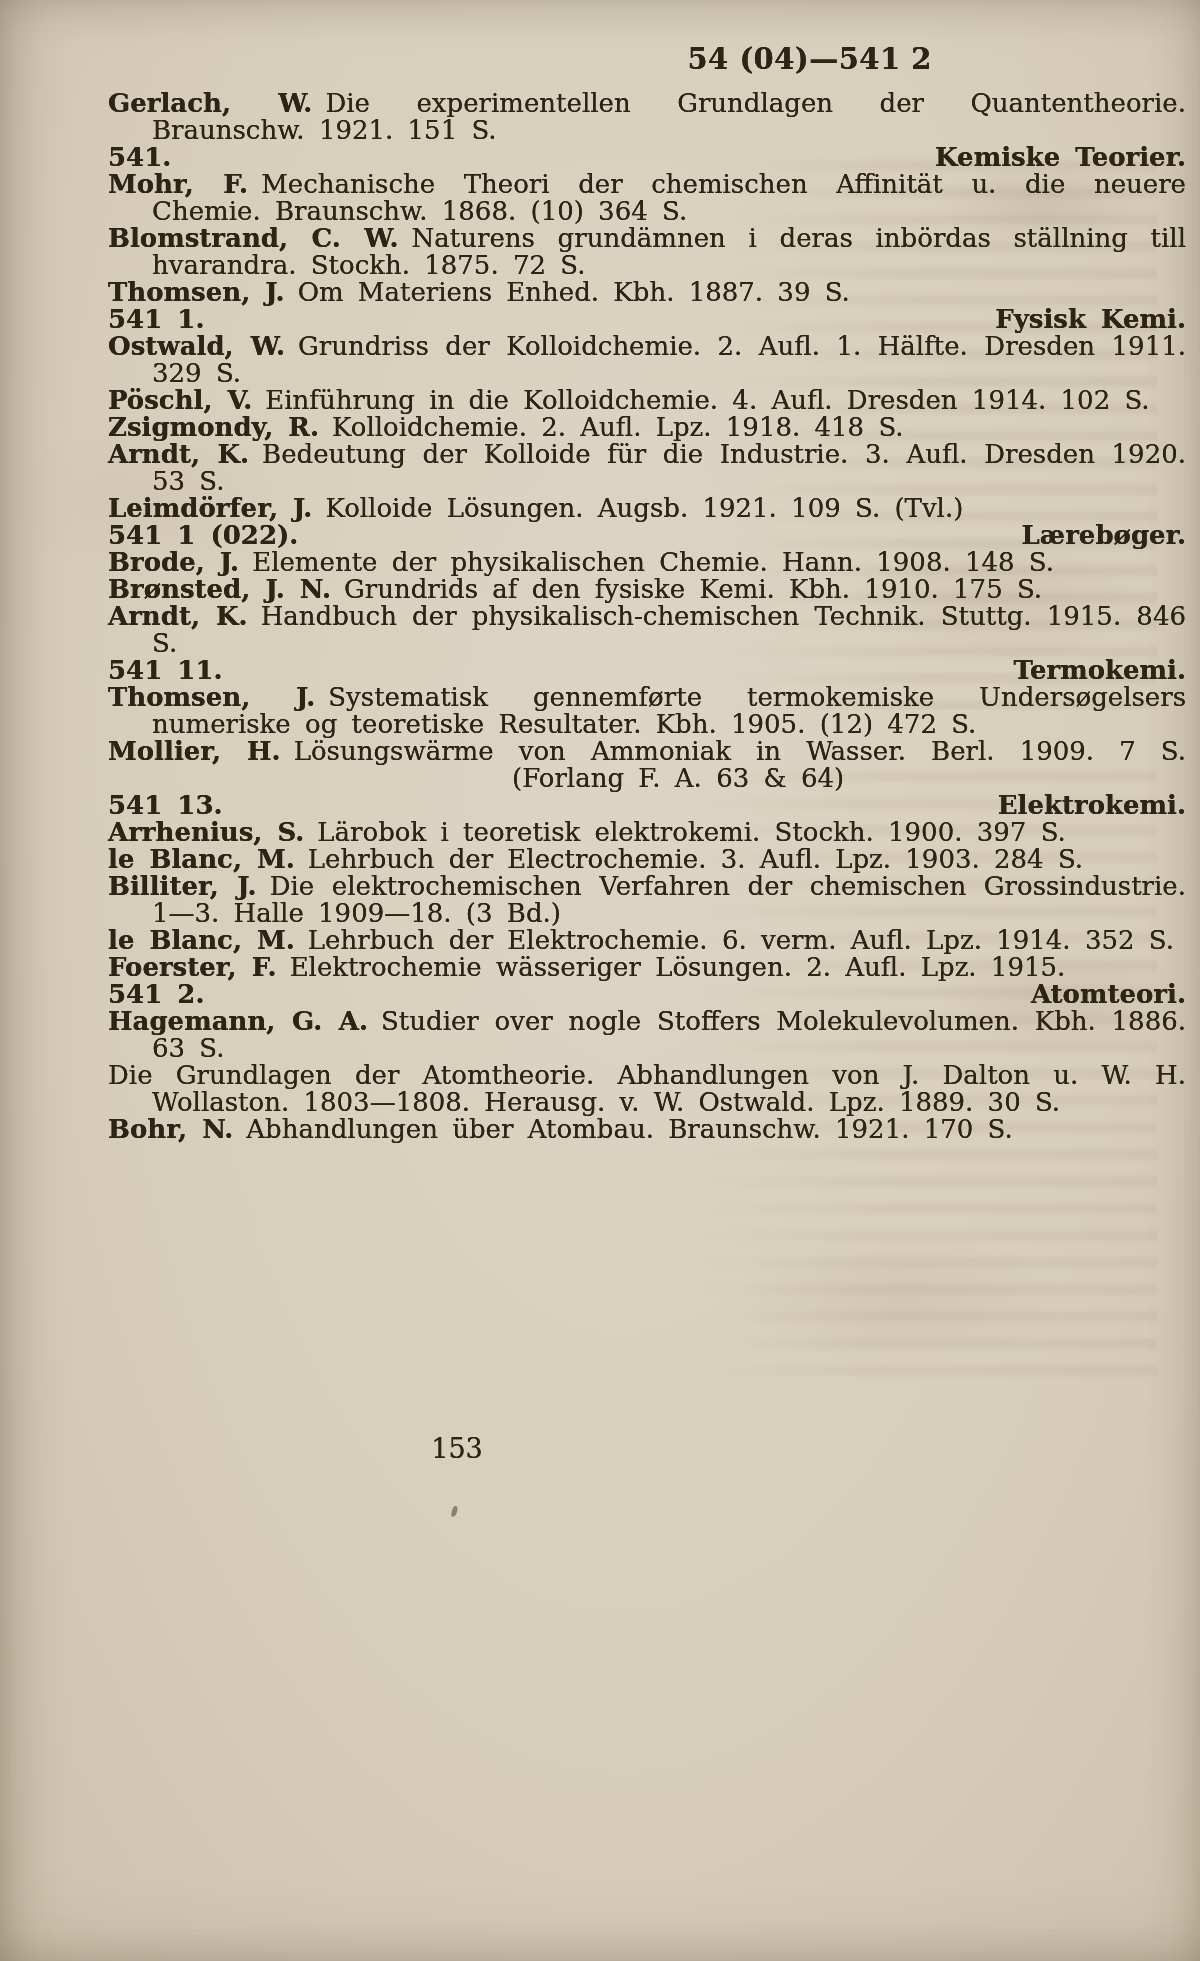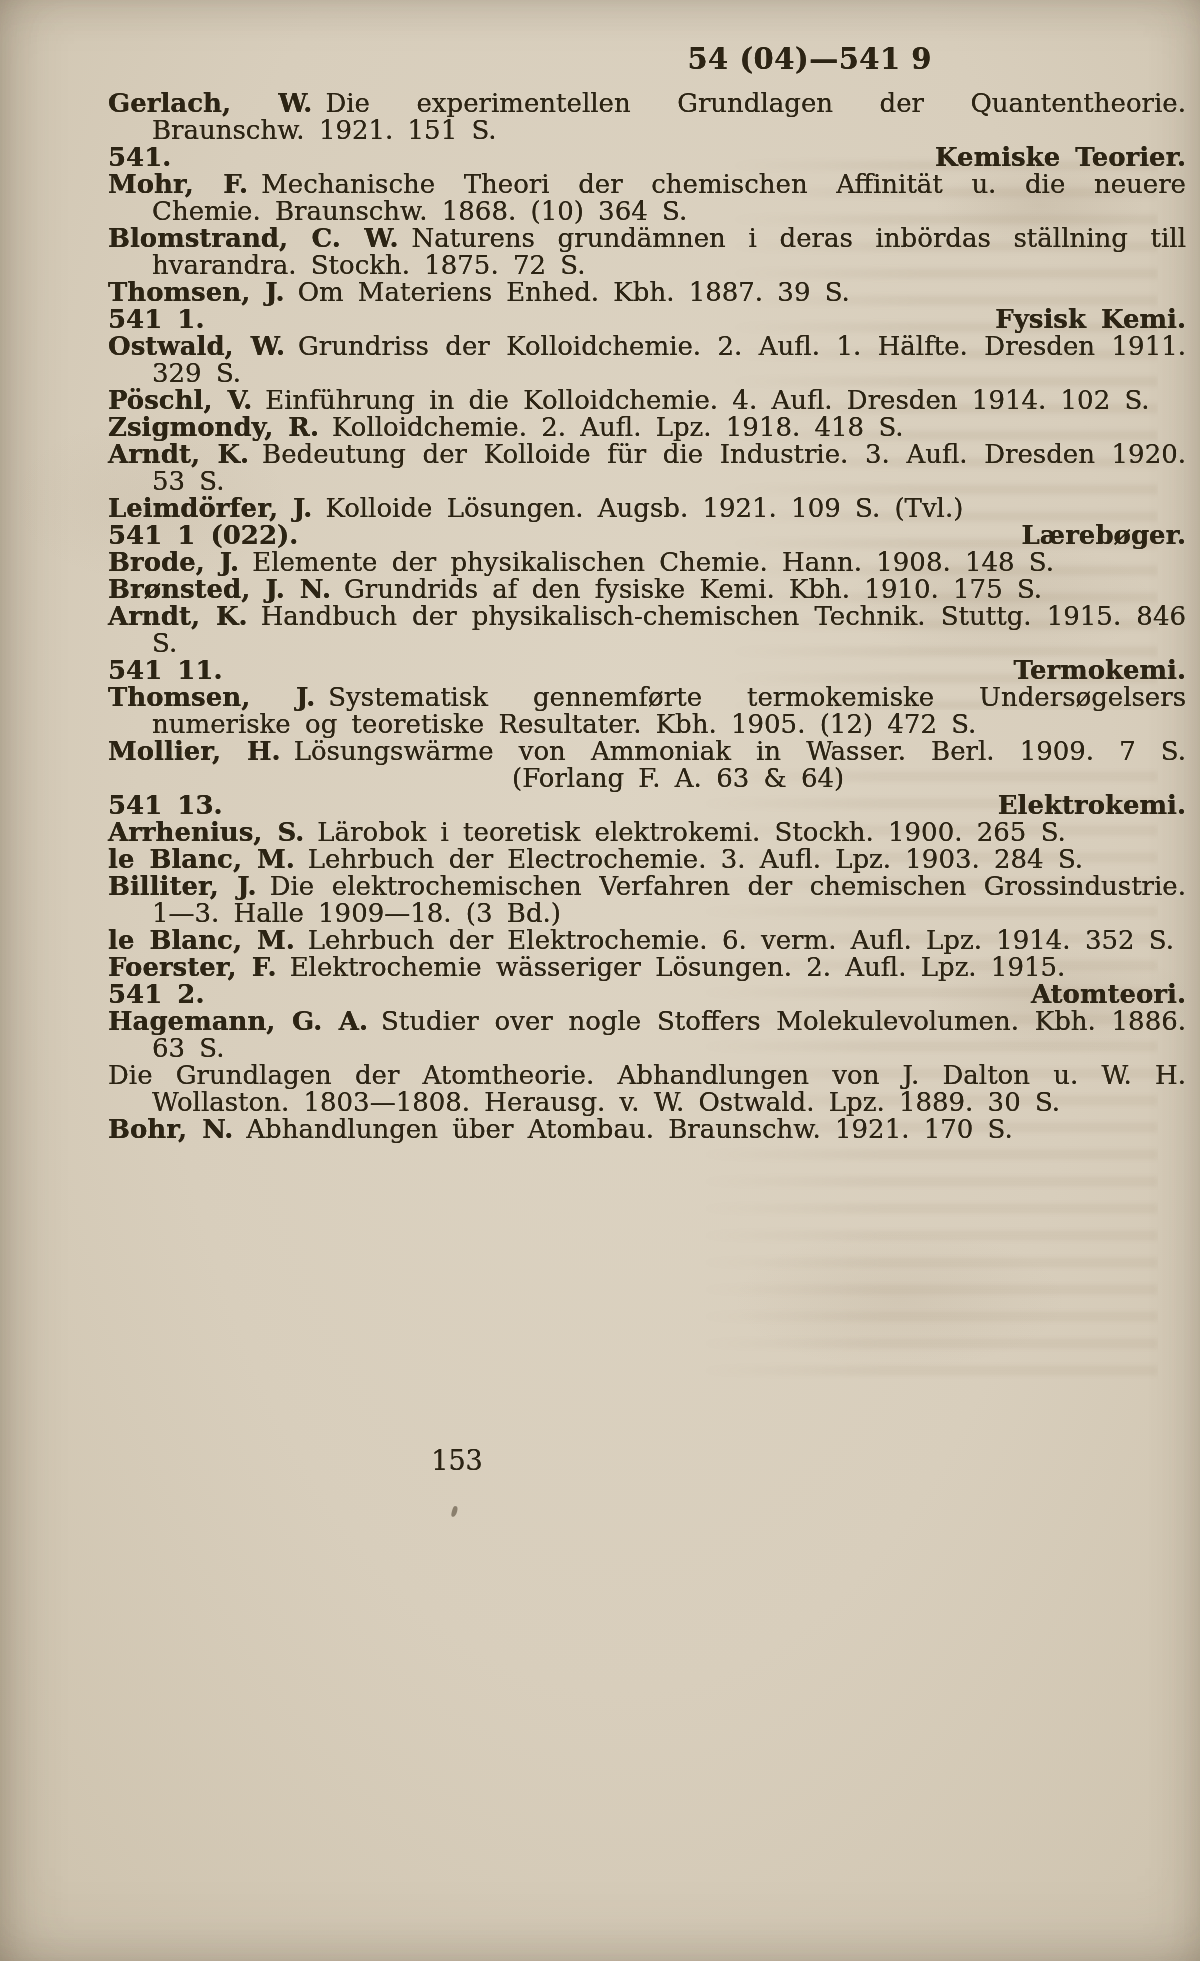--- a/index.html
+++ b/index.html
@@ -67,37 +67,36 @@
   .section-row {
     display: flex; justify-content: space-between;
     font-weight: bold;
     align-items: center;
   }
   .entry-note { margin-left: 360px; white-space: nowrap; }
   .pageno {
     position: absolute; top: 1433px; left: 402px; width: 110px;
     text-align: center; font-size: 27px;
     text-shadow: 0 0 .4px currentColor;
-    margin-top: 12px;
   }
   .speck {
     position: absolute; top: 1506px; left: 452px;
     width: 5px; height: 11px; border-radius: 50% 50% 60% 40%;
     background: rgba(60,48,30,.5); transform: rotate(15deg);
   }
 </style>
 </head>
 <body>
 
 <div class="page">
   <div class="bleed b1"></div>
   <div class="bleed b2"></div>
   <div class="stains"></div>
 
-  <div class="header">54 (04)—541 9</div>
+  <div class="header">54 (04)—541 2</div>
 
   <div class="content" id="entries">
       <p class="entry"><span class="author">Gerlach, W.</span> <span>Die experimentellen Grundlagen der Quantentheorie. Braunschw. 1921. 151 S.</span></p>
       <div class="section-row">
         <span class="sec-num">541.</span>
         <span class="sec-title">Kemiske Teorier.</span>
       </div>
       <p class="entry"><span class="author">Mohr, F.</span> <span>Mechanische Theori der chemischen Affinität u. die neuere Chemie. Braunschw. 1868. (10) 364 S.</span></p>
       <p class="entry"><span class="author">Blomstrand, C. W.</span> <span>Naturens grundämnen i deras inbördas ställning till hvarandra. Stockh. 1875. 72 S.</span></p>
       <p class="entry"><span class="author">Thomsen, J.</span> <span>Om Materiens Enhed. Kbh. 1887. 39 S.</span></p>
@@ -120,21 +119,21 @@
       <div class="section-row">
         <span class="sec-num">541 11.</span>
         <span class="sec-title">Termokemi.</span>
       </div>
       <p class="entry"><span class="author">Thomsen, J.</span> <span>Systematisk gennemførte termokemiske Undersøgelsers numeriske og teoretiske Resultater. Kbh. 1905. (12) 472 S.</span></p>
       <p class="entry"><span class="author">Mollier, H.</span> <span>Lösungswärme von Ammoniak in Wasser. Berl. 1909. 7 S.</span><span class="entry-note">(Forlang F. A. 63 &amp; 64)</span></p>
       <div class="section-row">
         <span class="sec-num">541 13.</span>
         <span class="sec-title">Elektrokemi.</span>
       </div>
-      <p class="entry"><span class="author">Arrhenius, S.</span> <span>Lärobok i teoretisk elektrokemi. Stockh. 1900. 265 S.</span></p>
+      <p class="entry"><span class="author">Arrhenius, S.</span> <span>Lärobok i teoretisk elektrokemi. Stockh. 1900. 397 S.</span></p>
       <p class="entry"><span class="author">le Blanc, M.</span> <span>Lehrbuch der Electrochemie. 3. Aufl. Lpz. 1903. 284 S.</span></p>
       <p class="entry"><span class="author">Billiter, J.</span> <span>Die elektrochemischen Verfahren der chemischen Grossindustrie. 1—3. Halle 1909—18. (3 Bd.)</span></p>
       <p class="entry"><span class="author">le Blanc, M.</span> <span>Lehrbuch der Elektrochemie. 6. verm. Aufl. Lpz. 1914. 352 S.</span></p>
       <p class="entry"><span class="author">Foerster, F.</span> <span>Elektrochemie wässeriger Lösungen. 2. Aufl. Lpz. 1915.</span></p>
       <div class="section-row">
         <span class="sec-num">541 2.</span>
         <span class="sec-title">Atomteori.</span>
       </div>
       <p class="entry"><span class="author">Hagemann, G. A.</span> <span>Studier over nogle Stoffers Molekulevolumen. Kbh. 1886. 63 S.</span></p>
       <p class="entry"><span>Die Grundlagen der Atomtheorie. Abhandlungen von J. Dalton u. W. H. Wollaston. 1803—1808. Herausg. v. W. Ostwald. Lpz. 1889. 30 S.</span></p>

